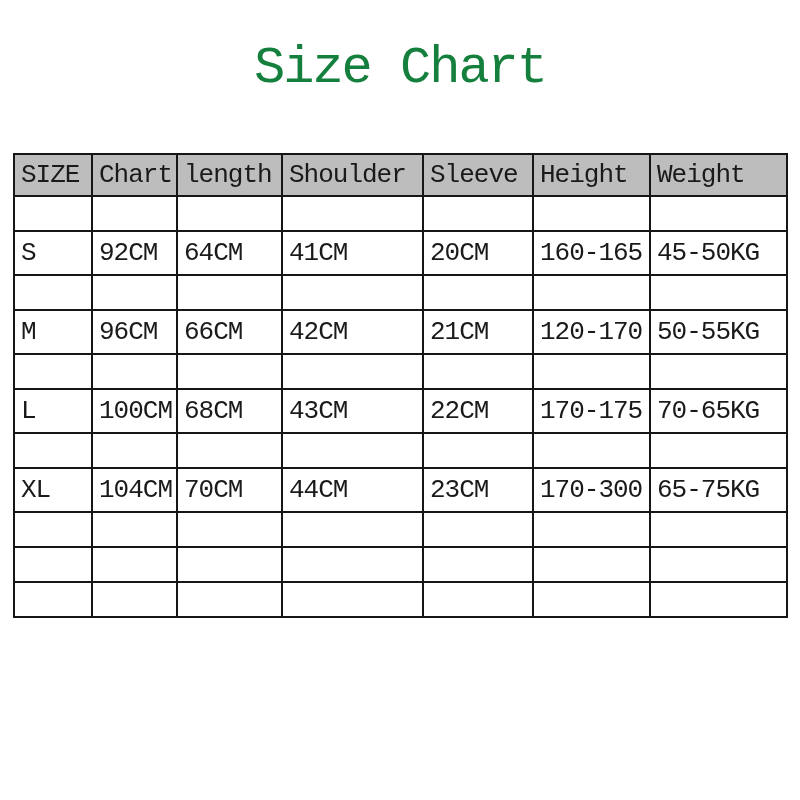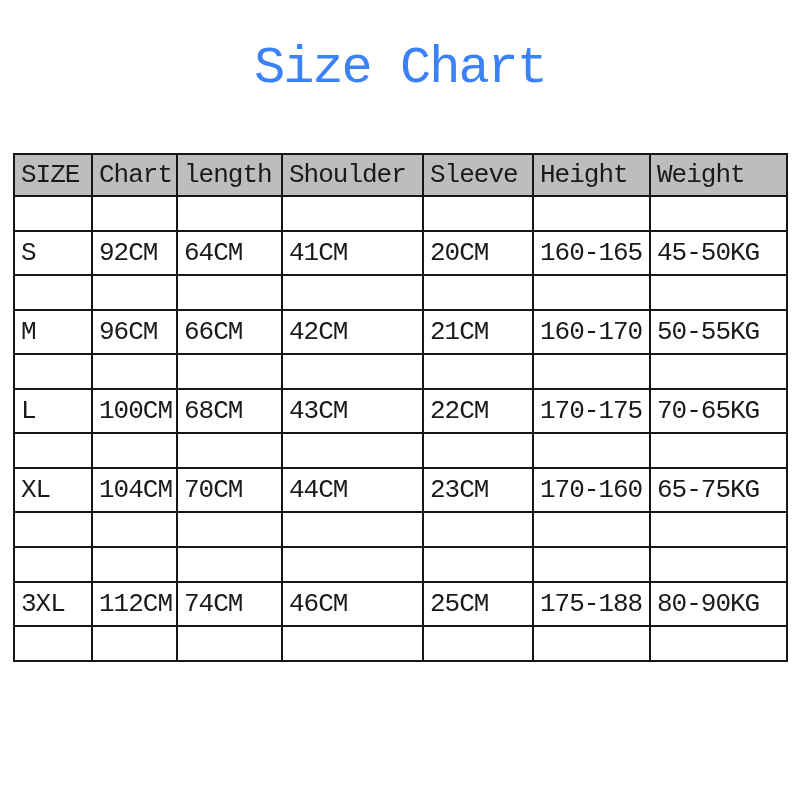--- a/index.html
+++ b/index.html
@@ -20,21 +20,21 @@
   .page-title{
     margin:0;
     position:absolute;
     top:42px;left:0;
     width:800px;
     text-align:center;
     font-size:52px;
     font-weight:normal;
     letter-spacing:-2px;
     line-height:1.05;
-    color:#3b82f6;
+    color:#15803d;
   }
   table.size-chart{
     position:absolute;
     left:13px;top:153px;
     border-collapse:collapse;
     table-layout:fixed;
     width:775px;
   }
   table.size-chart col.c0{width:78px;}
   table.size-chart col.c1{width:85px;}
@@ -115,21 +115,21 @@
         <td></td>
         <td></td>
         <td></td>
       </tr>
       <tr class="data-row">
         <td>M</td>
         <td>96CM</td>
         <td>66CM</td>
         <td>42CM</td>
         <td>21CM</td>
-        <td>160-170</td>
+        <td>120-170</td>
         <td>50-55KG</td>
       </tr>
       <tr class="spacer-row">
         <td></td>
         <td></td>
         <td></td>
         <td></td>
         <td></td>
         <td></td>
         <td></td>
@@ -151,50 +151,41 @@
         <td></td>
         <td></td>
         <td></td>
       </tr>
       <tr class="data-row">
         <td>XL</td>
         <td>104CM</td>
         <td>70CM</td>
         <td>44CM</td>
         <td>23CM</td>
-        <td>170-160</td>
+        <td>170-300</td>
         <td>65-75KG</td>
       </tr>
       <tr class="spacer-row">
         <td></td>
         <td></td>
         <td></td>
         <td></td>
         <td></td>
         <td></td>
         <td></td>
       </tr>
       <tr class="spacer-row">
         <td></td>
         <td></td>
         <td></td>
         <td></td>
         <td></td>
         <td></td>
         <td></td>
       </tr>
-      <tr class="data-row">
-        <td>3XL</td>
-        <td>112CM</td>
-        <td>74CM</td>
-        <td>46CM</td>
-        <td>25CM</td>
-        <td>175-188</td>
-        <td>80-90KG</td>
-      </tr>
       <tr class="spacer-row">
         <td></td>
         <td></td>
         <td></td>
         <td></td>
         <td></td>
         <td></td>
         <td></td>
       </tr>
     </tbody>

